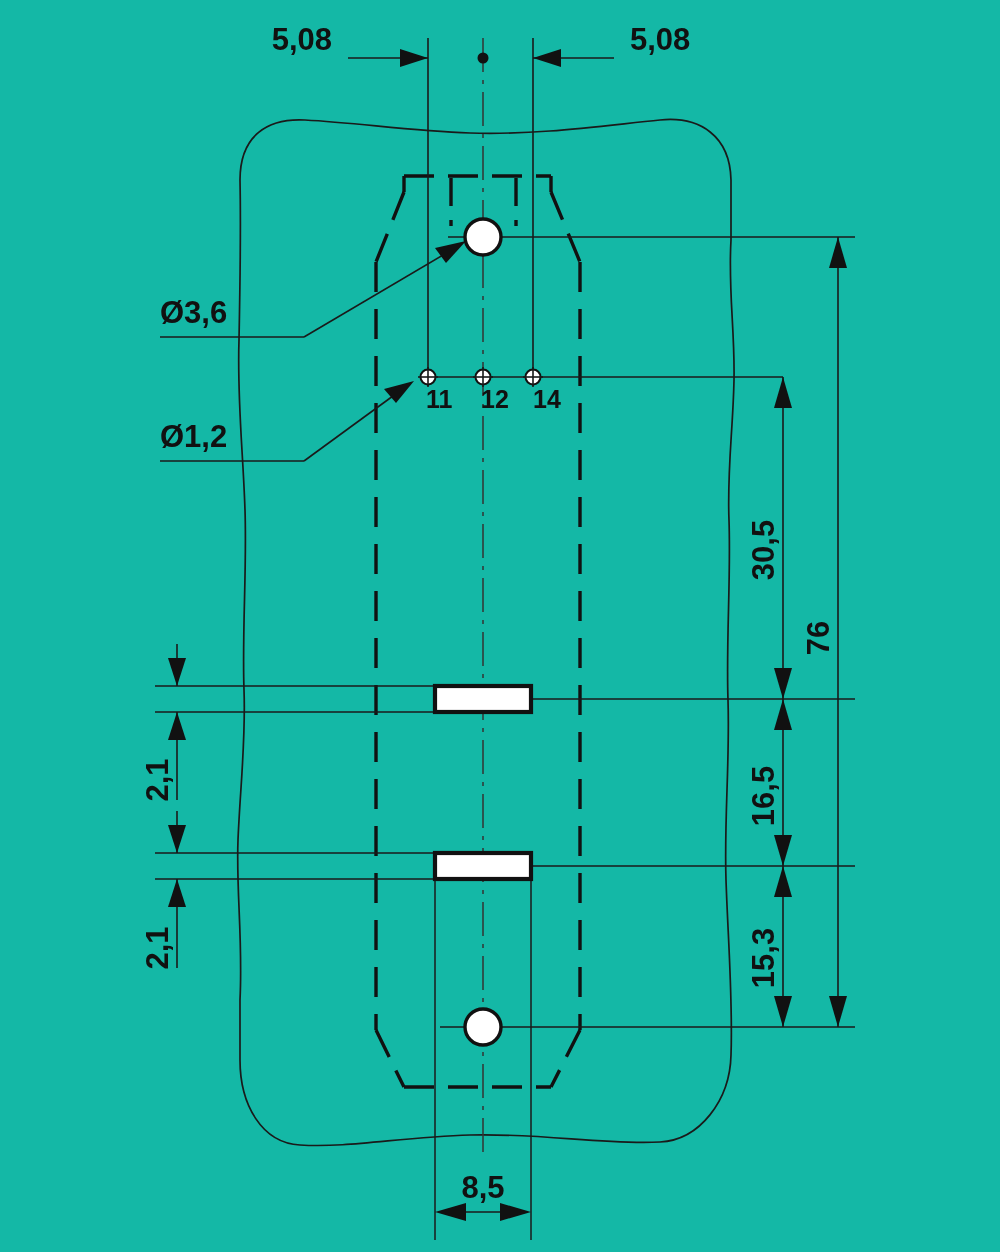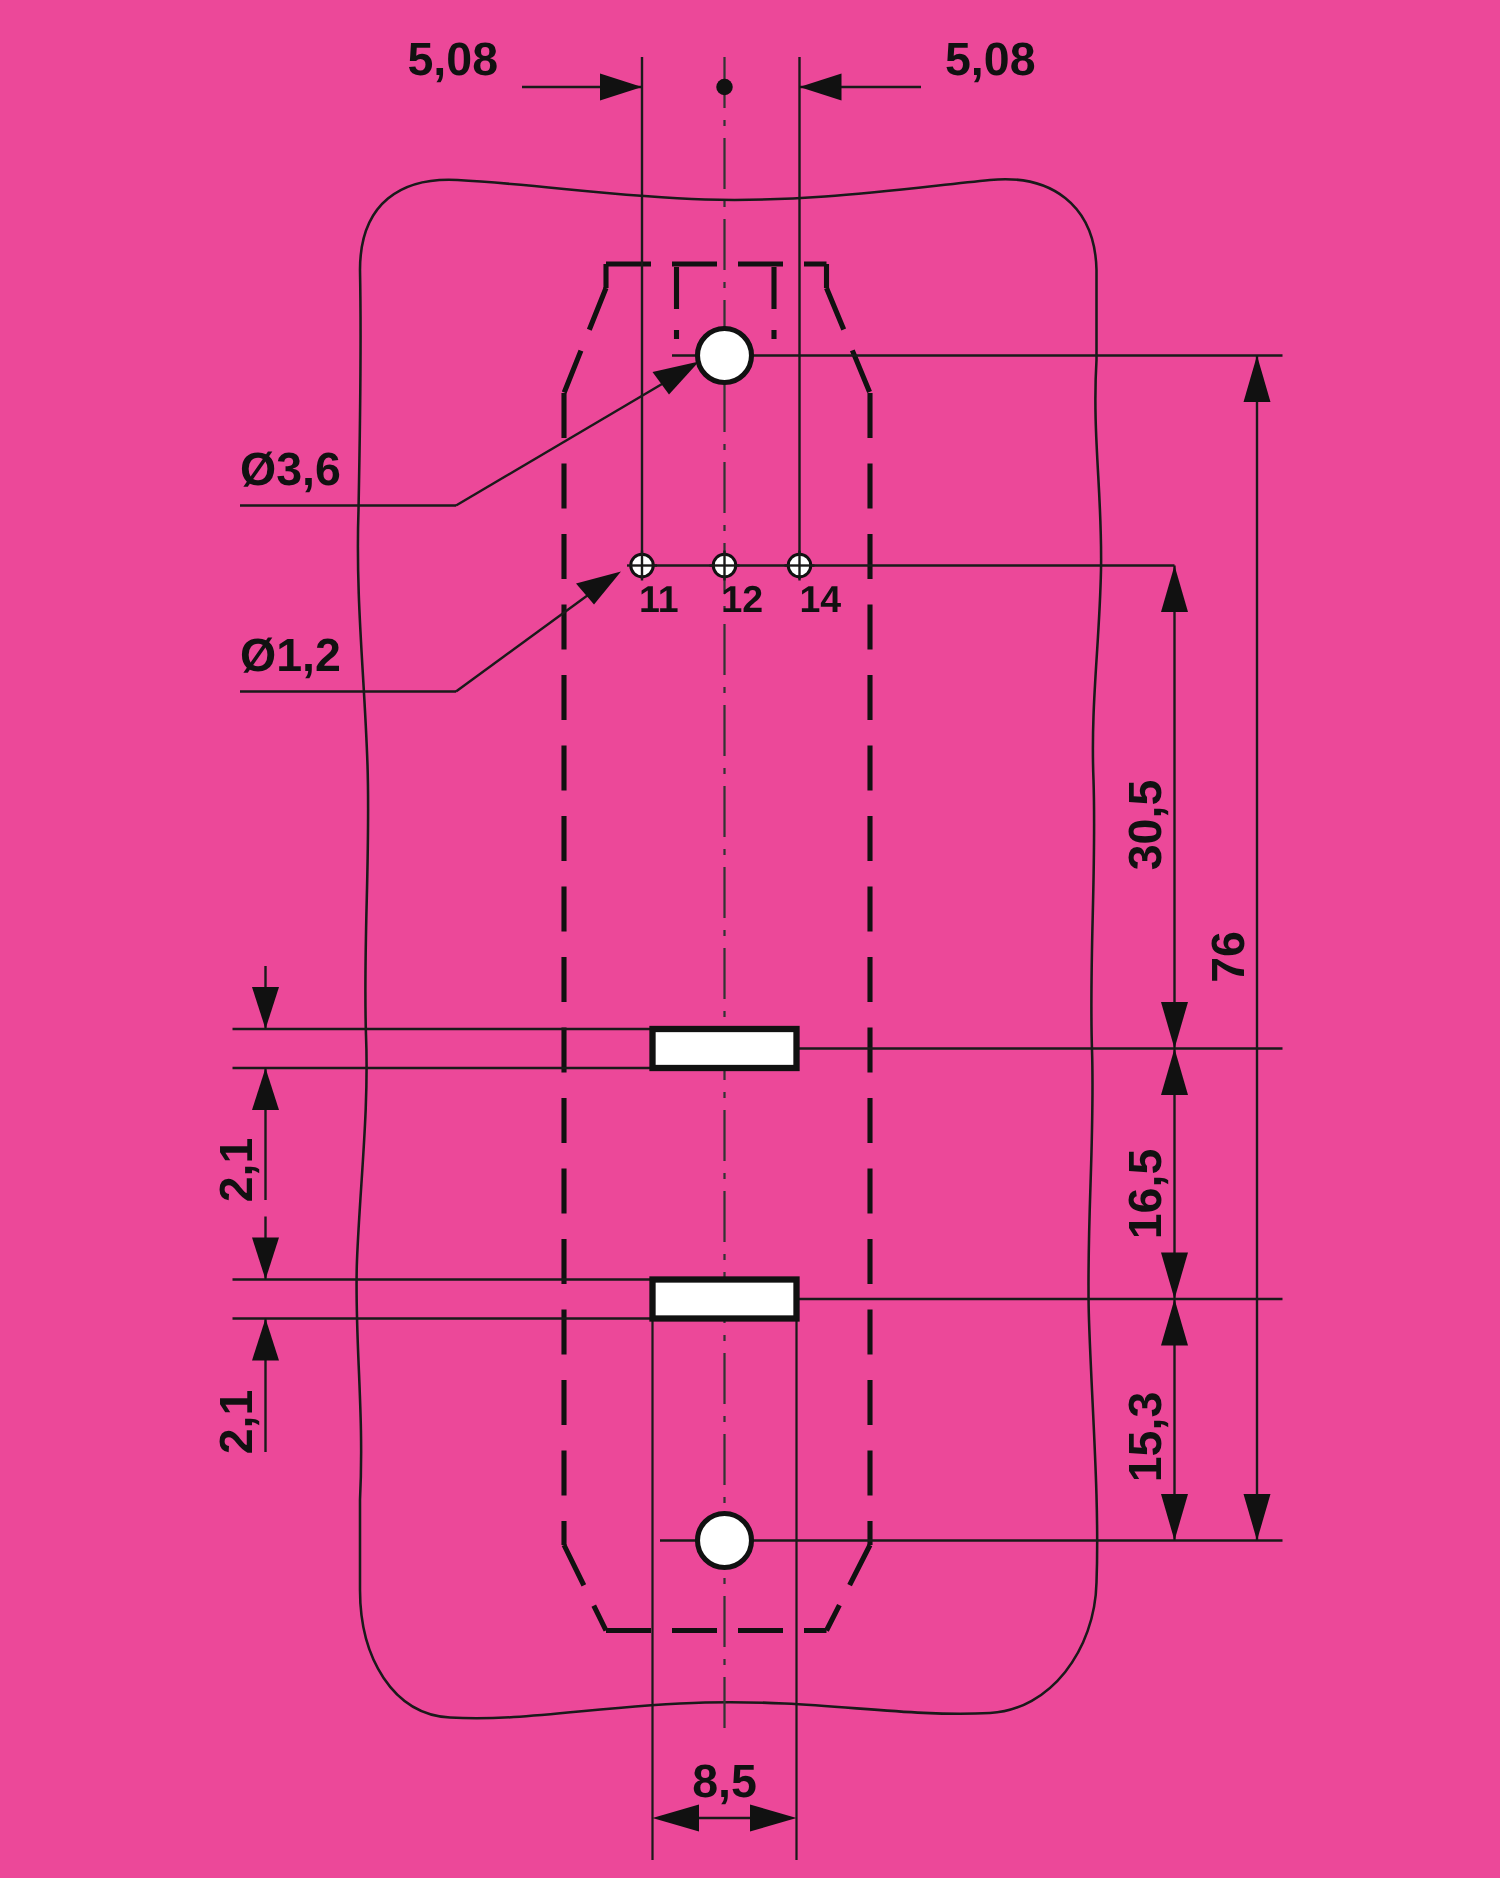--- a/index.html
+++ b/index.html
@@ -8,21 +8,21 @@
     padding: 0;
     background: #ffffff;
   }
   body {
     font-family: "Liberation Sans", sans-serif;
   }
   #stage {
     position: relative;
     width: 1000px;
     height: 1252px;
-    background: #ec4899;
+    background: #14b8a6;
     overflow: hidden;
   }
   svg#drawing {
     position: absolute;
     left: 0;
     top: 0;
     width: 1000px;
     height: 1252px;
     display: block;
   }

